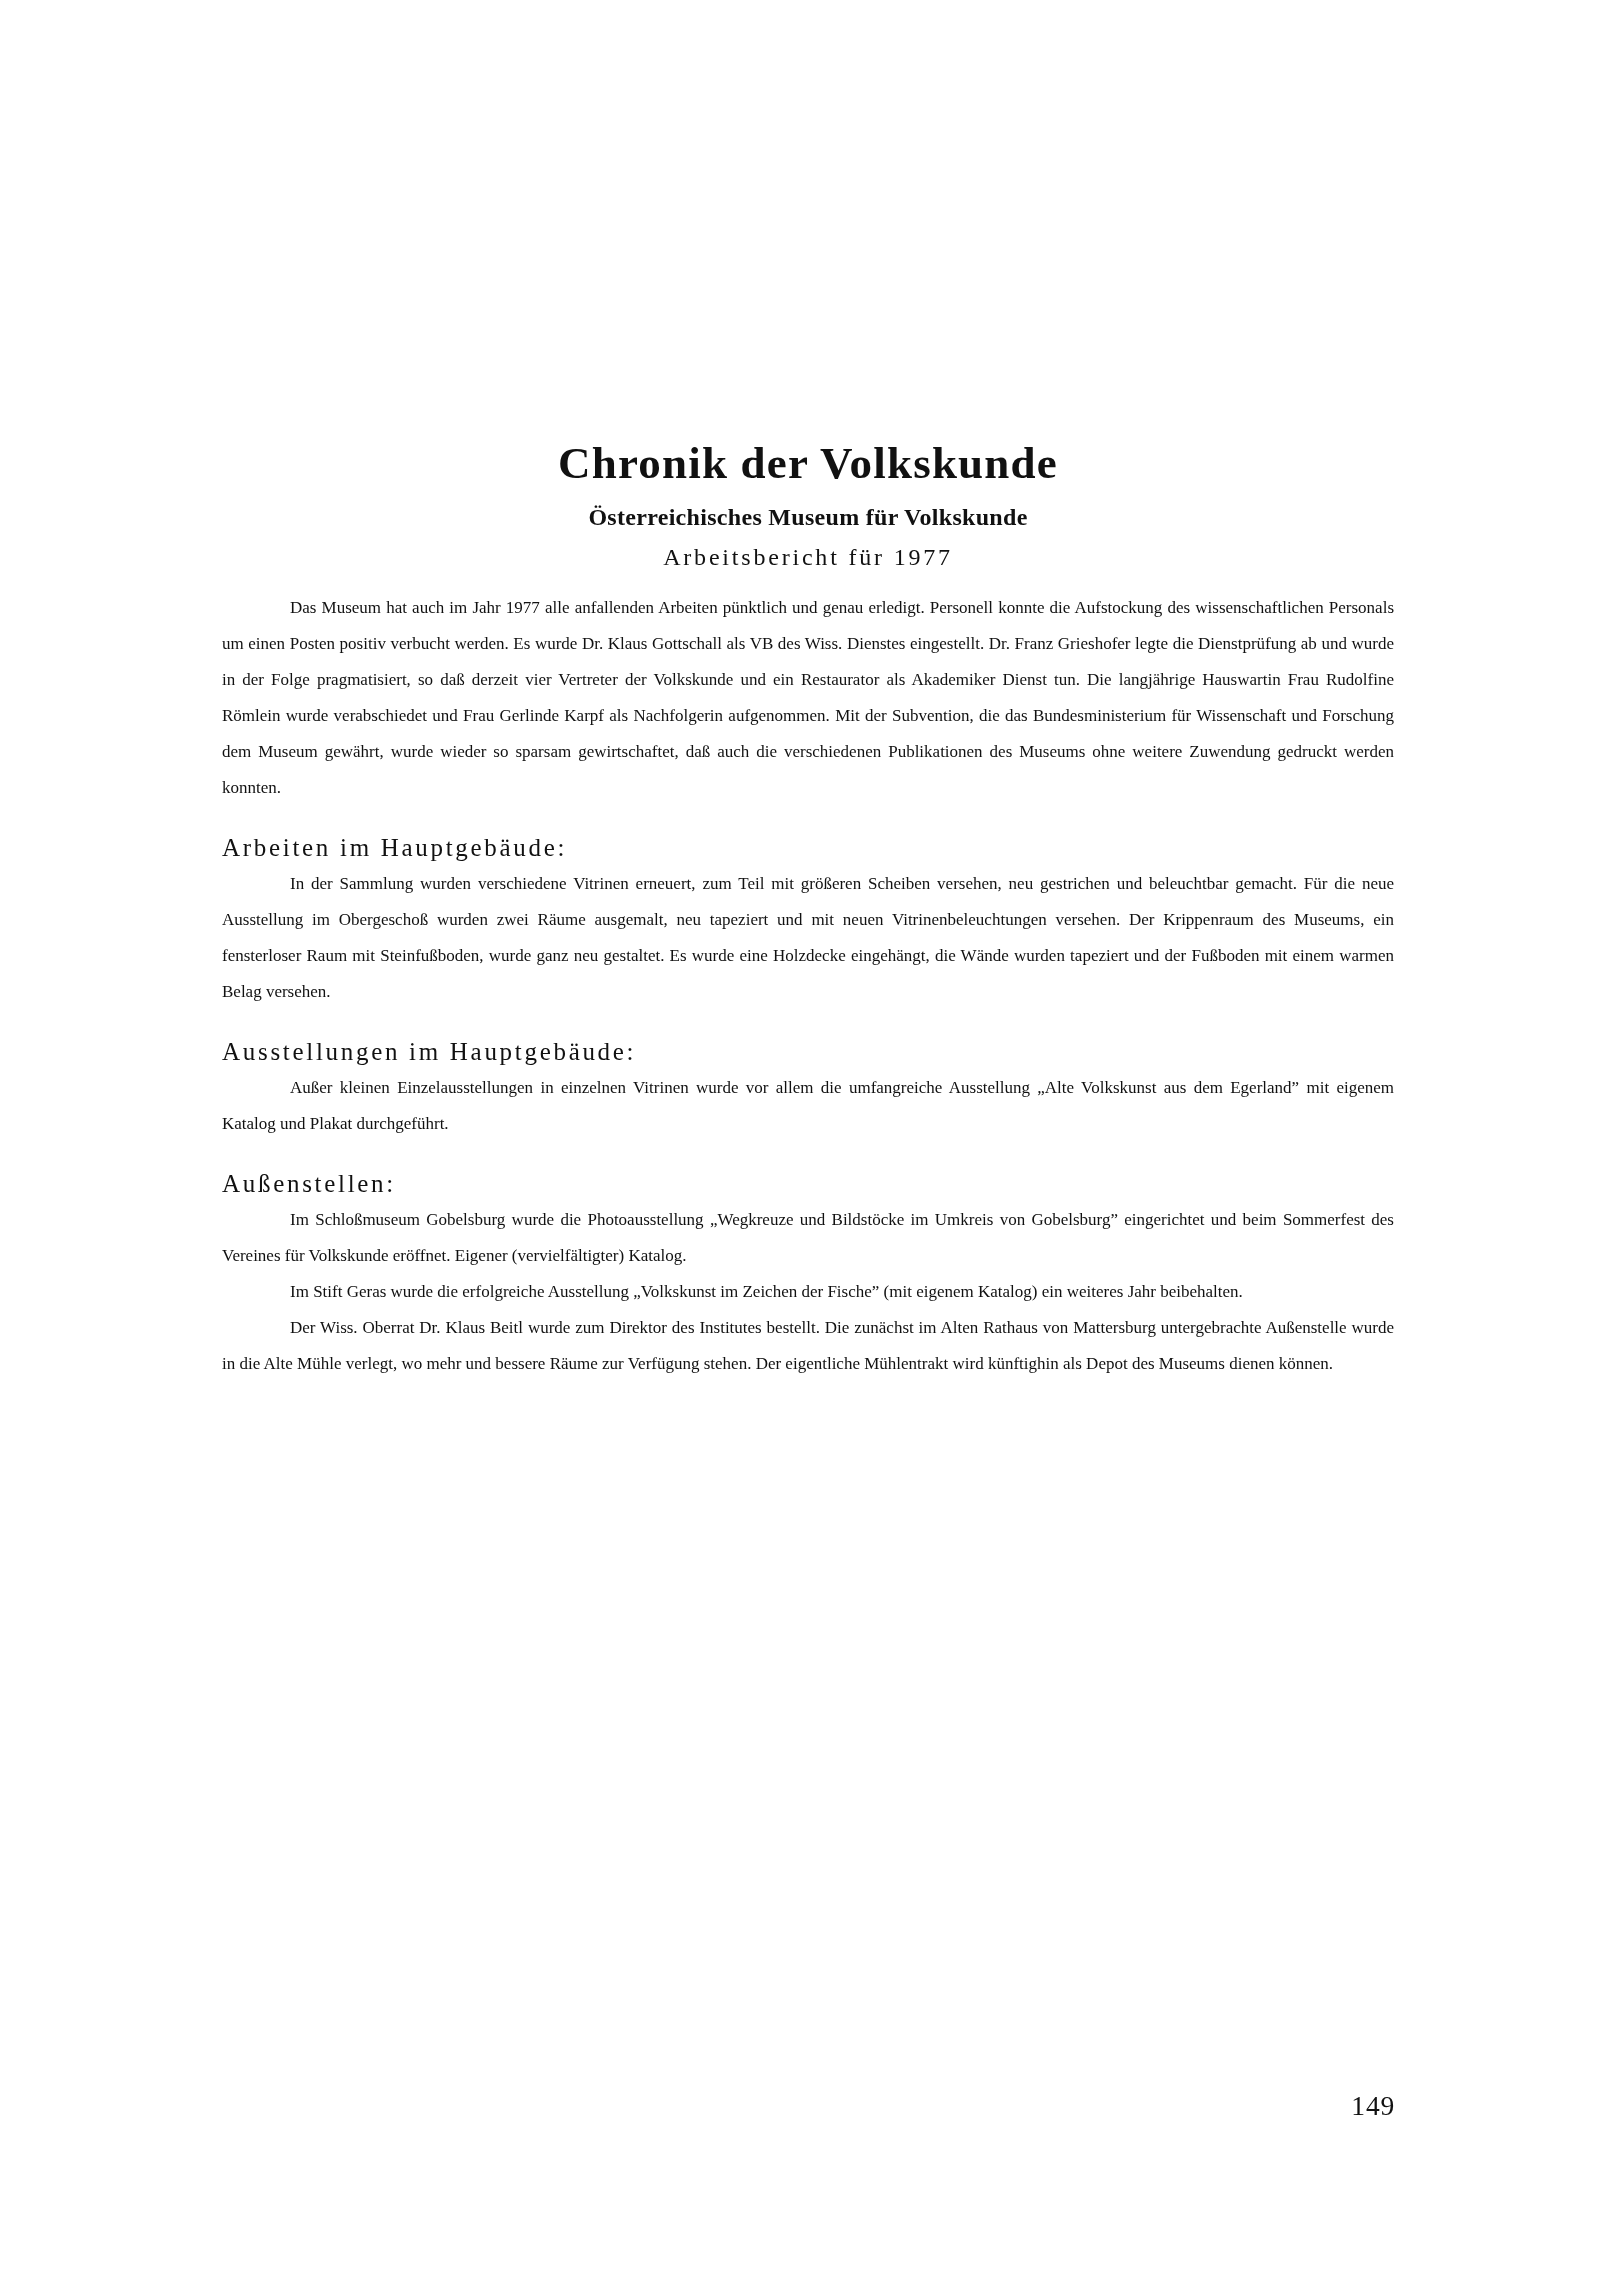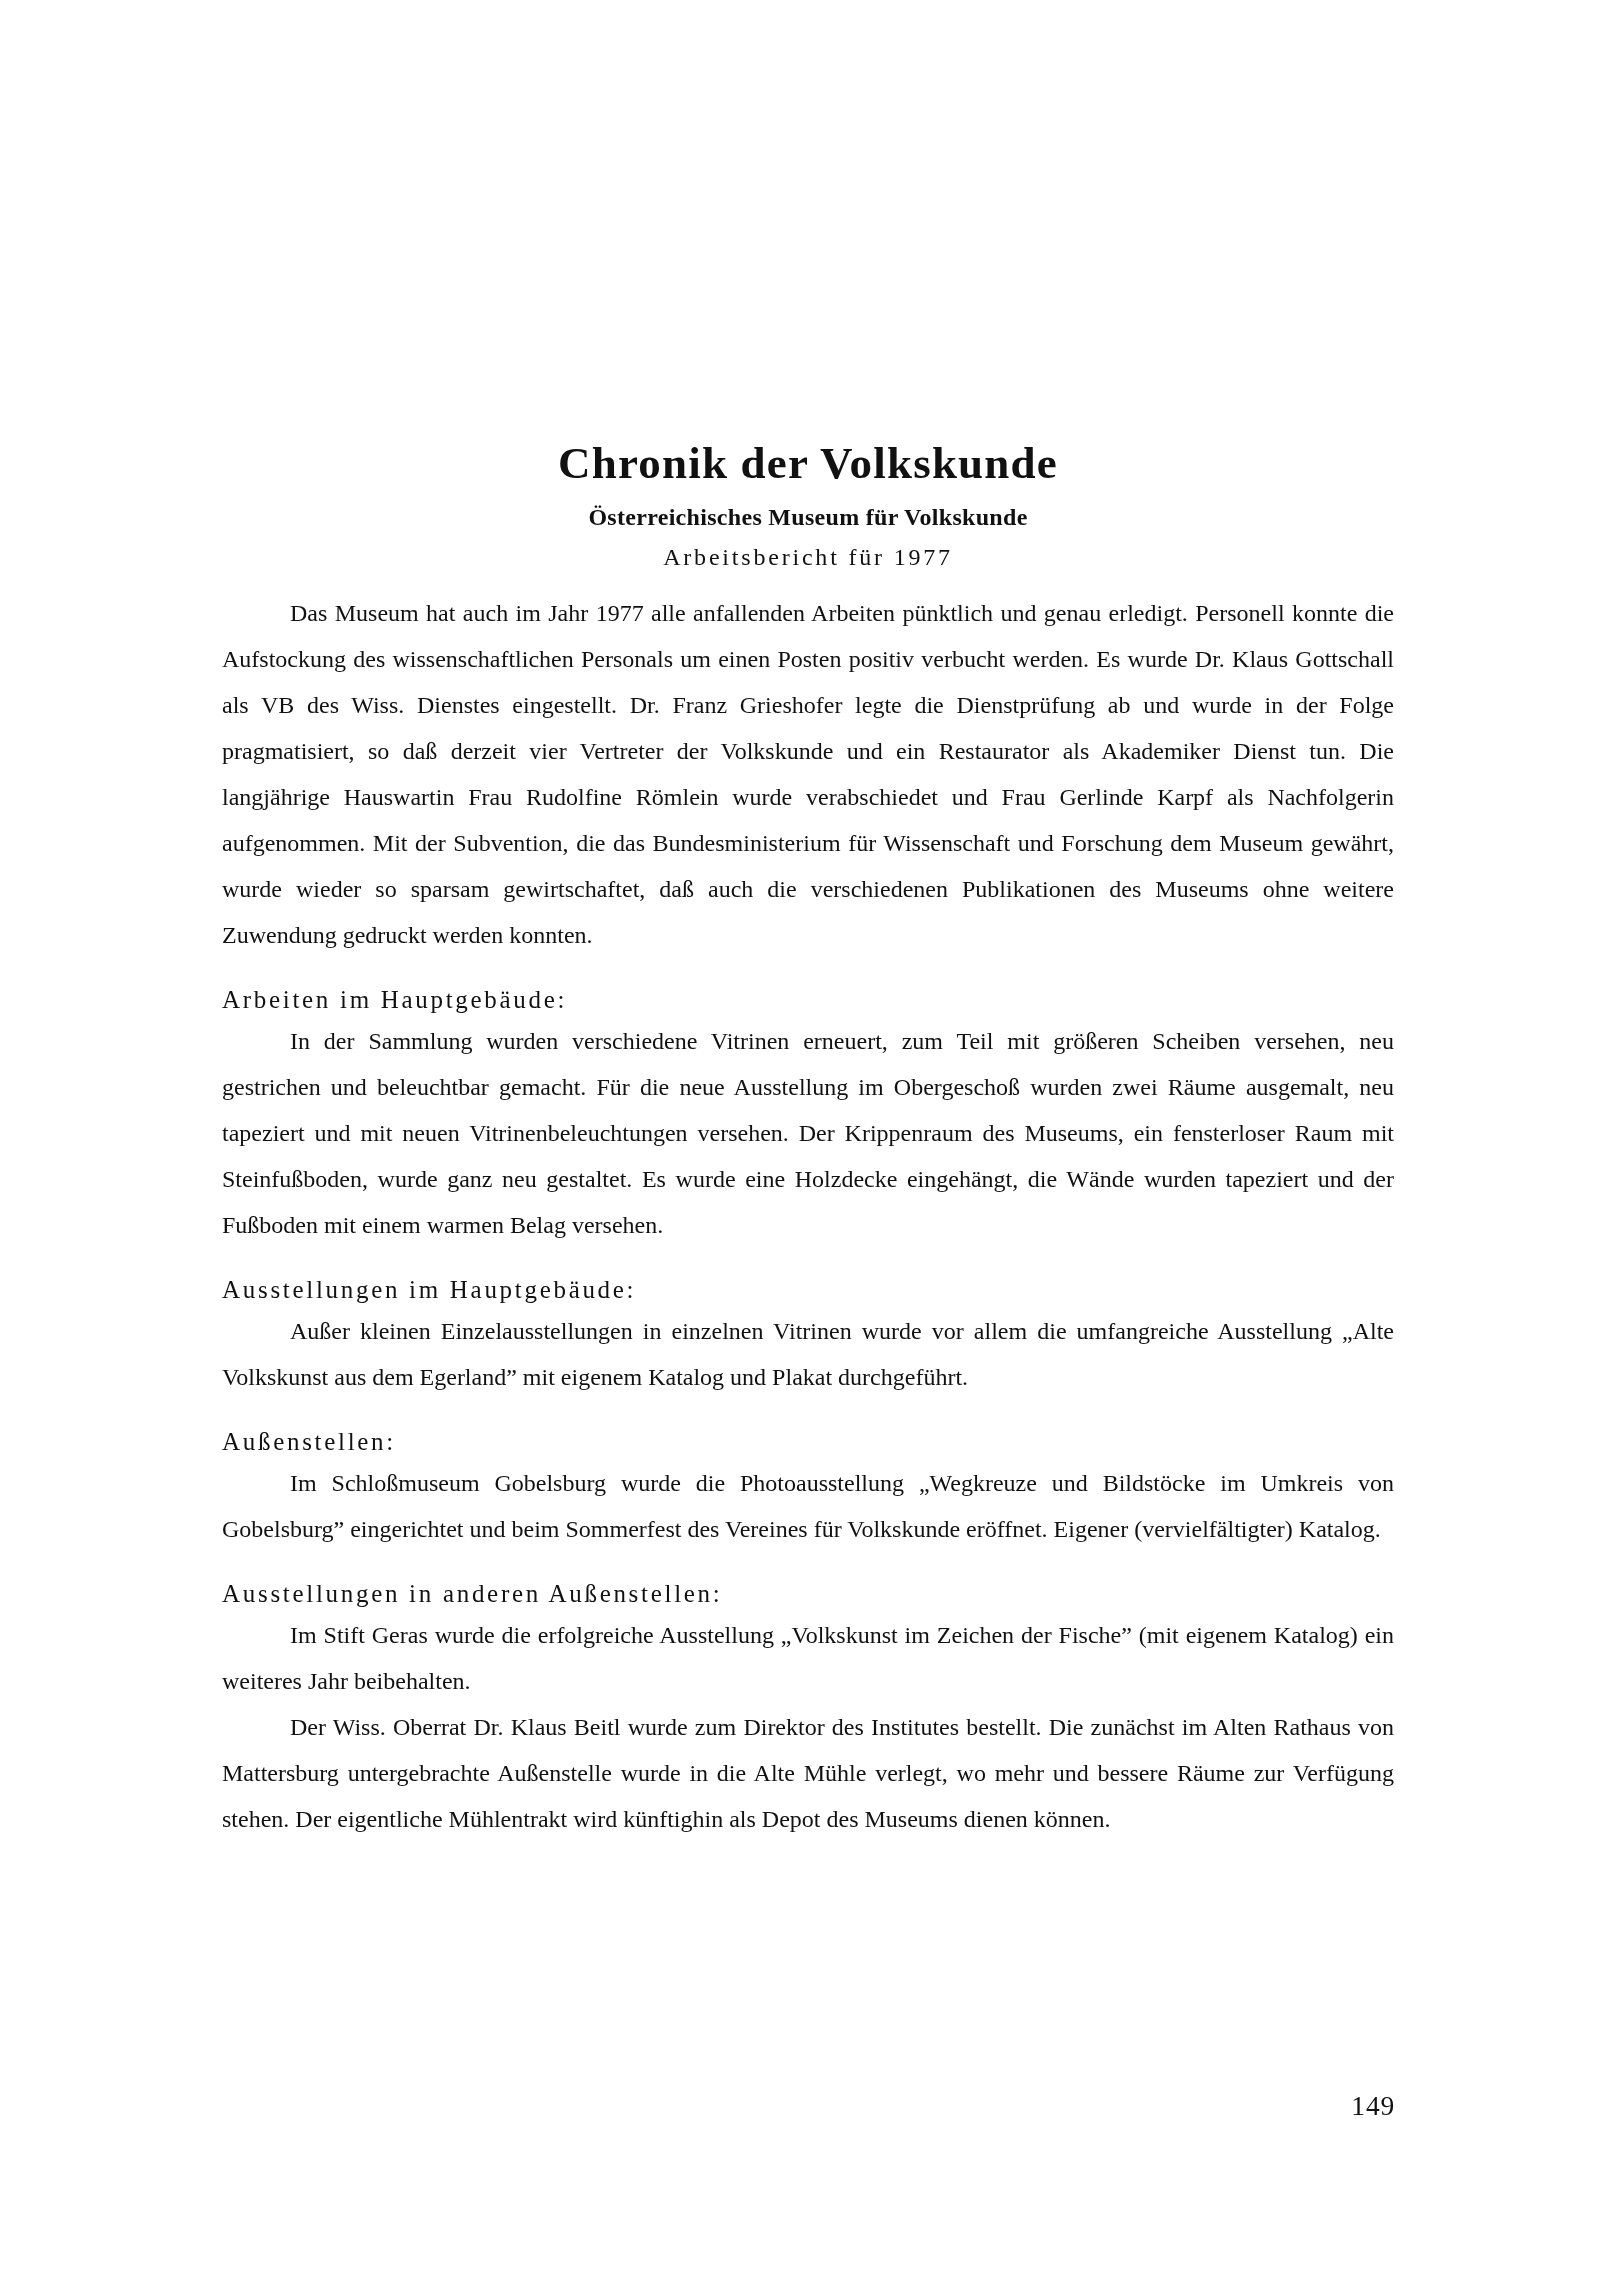--- a/index.html
+++ b/index.html
@@ -43,22 +43,22 @@
     margin: 12px 0 13px 0;
     letter-spacing: 0.3px;
   }
   .report-line {
     text-align: center;
     font-size: 24px;
     margin: 0 0 19px 0;
     letter-spacing: 2.8px;
   }
   p.body-par {
-    font-size: 24px;
-    line-height: 46px;
+    font-size: 17px;
+    line-height: 36px;
     text-align: justify;
     margin: 0;
     text-indent: 68px;
     hyphens: manual;
   }
   .section-head {
     font-size: 25px;
     line-height: 36px;
     margin: 24px 0 0 0;
     letter-spacing: 2.7px;
@@ -94,21 +94,20 @@
 
     <div class="section-head gap-before">Arbeiten im Hauptgebäude:</div>
     <p class="body-par">In der Sammlung wurden verschiedene Vitrinen erneuert, zum Teil mit größeren Scheiben versehen, neu gestrichen und beleuchtbar gemacht. Für die neue Ausstellung im Obergeschoß wurden zwei Räume ausgemalt, neu tapeziert und mit neuen Vitrinenbeleuchtungen versehen. Der Krippenraum des Museums, ein fensterloser Raum mit Steinfußboden, wurde ganz neu gestaltet. Es wurde eine Holzdecke eingehängt, die Wände wurden tapeziert und der Fußboden mit einem warmen Belag versehen.</p>
 
     <div class="section-head">Ausstellungen im Hauptgebäude:</div>
     <p class="body-par">Außer kleinen Einzelausstellungen in einzelnen Vitrinen wurde vor allem die umfangreiche Ausstellung „Alte Volkskunst aus dem Egerland” mit eigenem Katalog und Plakat durchgeführt.</p>
 
     <div class="section-head">Außenstellen:</div>
     <p class="body-par">Im Schloßmuseum Gobelsburg wurde die Photoausstellung „Wegkreuze und Bildstöcke im Umkreis von Gobelsburg” eingerichtet und beim Sommerfest des Vereines für Volkskunde eröffnet. Eigener (vervielfältigter) Katalog.</p>
 
-    <div class="section-head">Ausstellungen in anderen Außenstellen:</div>
     <p class="body-par">Im Stift Geras wurde die erfolgreiche Ausstellung „Volkskunst im Zeichen der Fische” (mit eigenem Katalog) ein weiteres Jahr beibehalten.</p>
 
     <p class="body-par">Der Wiss. Oberrat Dr. Klaus Beitl wurde zum Direktor des Institutes bestellt. Die zunächst im Alten Rathaus von Mattersburg untergebrachte Außenstelle wurde in die Alte Mühle verlegt, wo mehr und bessere Räume zur Verfügung stehen. Der eigentliche Mühlentrakt wird künftighin als Depot des Museums dienen können.</p>
 
   </div>
 
   <div class="page-number">149</div>
 </div>
 
 

